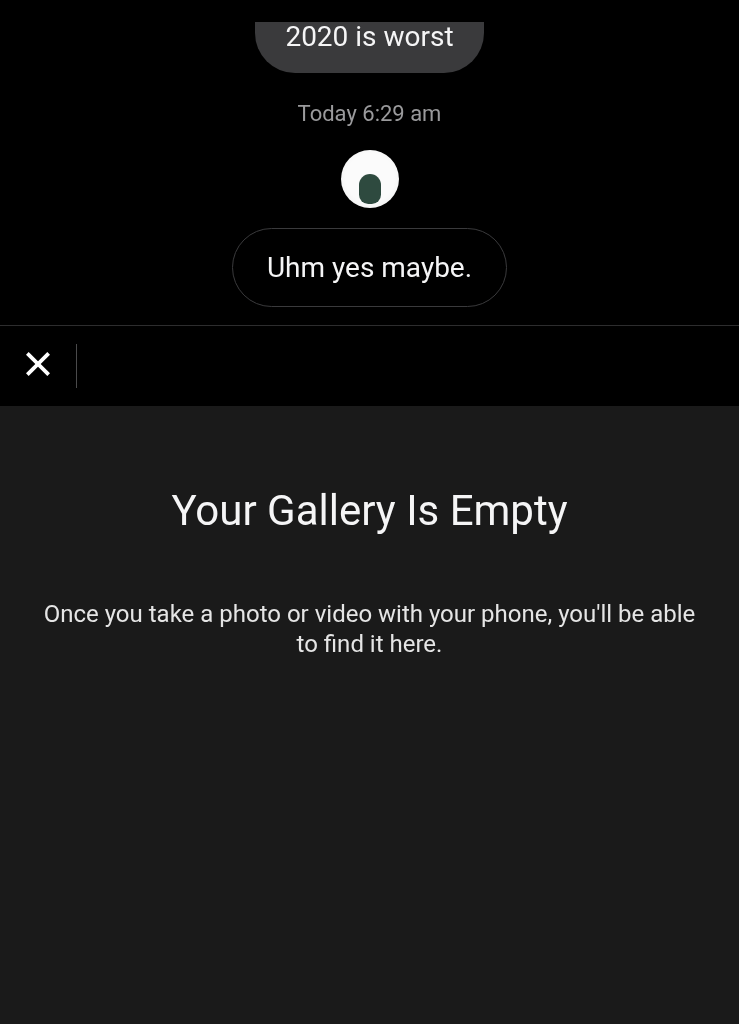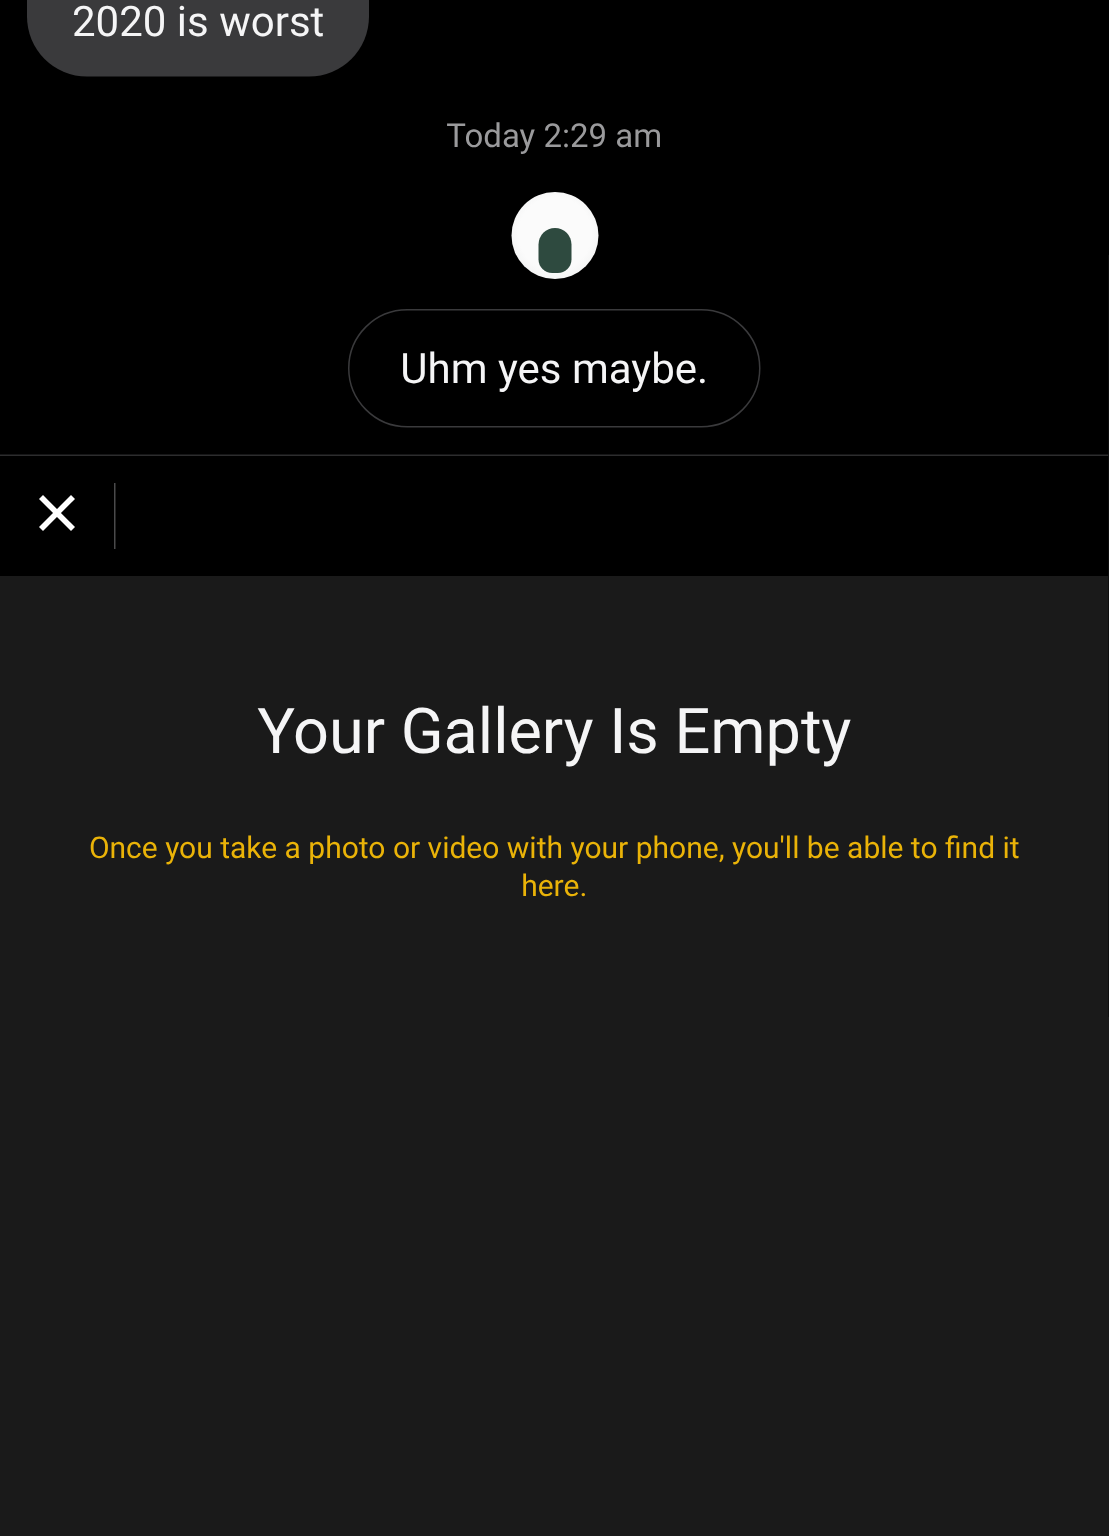--- a/index.html
+++ b/index.html
@@ -8,21 +8,21 @@
       background:#000;
       font-family:-apple-system,BlinkMacSystemFont,"Segoe UI",Roboto,Helvetica,Arial,sans-serif;
       color:#fff;
       overflow:hidden;
       display:flex; flex-direction:column;
     }
 
     
     .chat-area { padding:0 18px 18px; }
 
-    .bubble-out-wrap { display:flex; justify-content:flex-start; }
+    .bubble-out-wrap { display:flex; justify-content:center;margin-top:22px; }
     .bubble-out {
       background:#3a3a3c;
       color:#f5f5f6;
       font-size:28px;
       line-height:1.05;
       padding:0 30px 22px;
       border-radius:0 0 40px 40px;
       border-bottom-right-radius:40px;
       border-bottom-left-radius:40px;
     }
@@ -89,38 +89,38 @@
       display:flex; flex-direction:column; align-items:center;
       padding:80px 40px 0;
     }
     .empty-title {
       font-size:42px;
       font-weight:400;
       color:#f5f5f6;
       text-align:center;
     }
     .empty-sub {
-      margin-top:40px;
-      font-size:20px;
-      color:#eab308;
+      margin-top:64px;
+      font-size:24px;
+      color:#e5e5e5;
       text-align:center;
       line-height:1.25;
       max-width:660px;
     }
   </style>
 </head>
 <body>
 
 <div class="chat-area">
 
   <div class="bubble-out-wrap">
     <div class="bubble-out">2020 is worst</div>
   </div>
 
-  <div class="timestamp">Today 2:29 am</div>
+  <div class="timestamp">Today 6:29 am</div>
 
   <div class="in-row">
     <div class="avatar"></div>
     <div class="bubble-in">Uhm yes maybe.</div>
   </div>
 
 </div>
 
 <div class="gallery-bar">
   <div class="close-btn">

